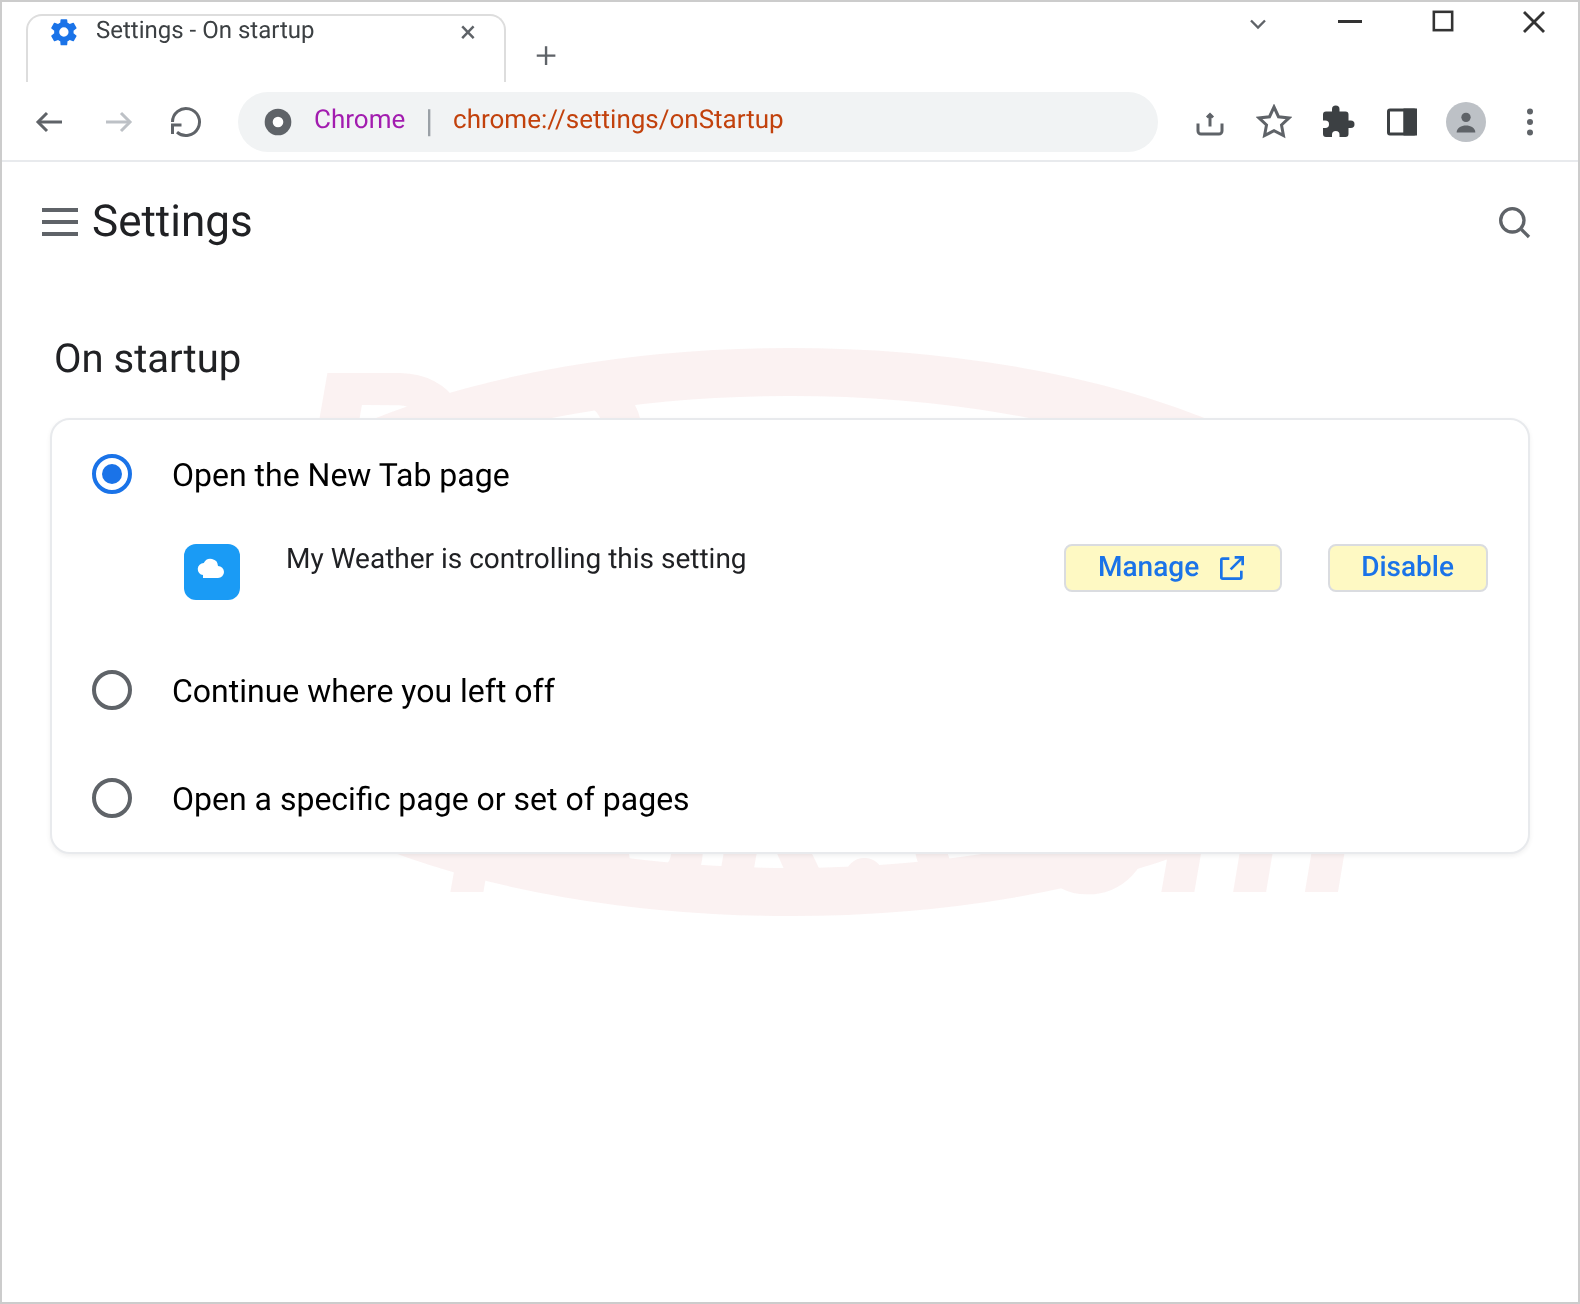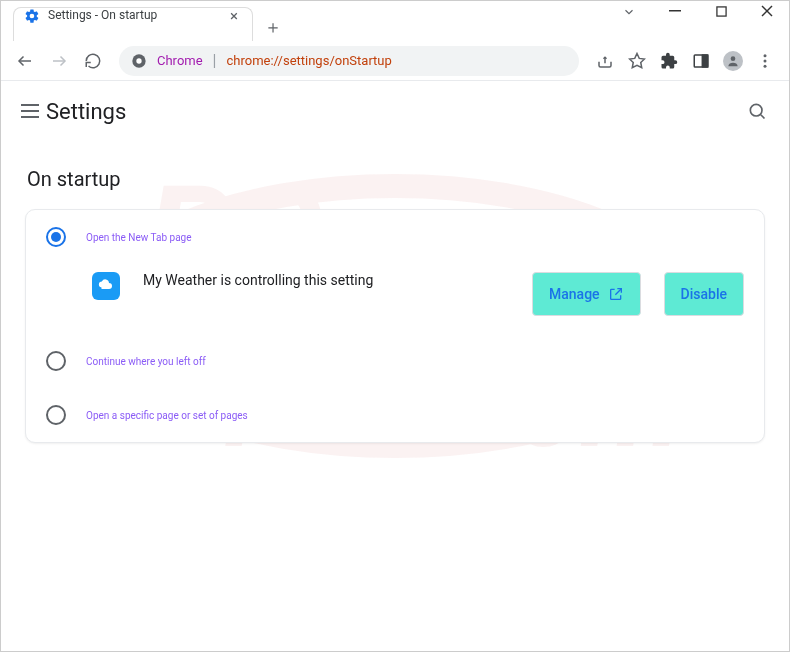--- a/index.html
+++ b/index.html
@@ -35,26 +35,26 @@
 .search-btn{margin-left:auto;width:24px;height:24px;cursor:pointer;color:#5f6368;display:flex;align-items:center;justify-content:center}
 
 .content{padding:8px 24px;position:relative;z-index:2}
 .section-title{font-size:20px;color:#202124;margin:18px 0 18px 2px}
 
 .card{background:#fff;border:1px solid #e8eaed;border-radius:10px;box-shadow:0 1px 2px rgba(60,64,67,.08);overflow:hidden}
 .row{display:flex;align-items:center;padding:16px 20px;gap:20px;min-height:54px}
 .row .radio{width:20px;height:20px;border:2px solid #5f6368;border-radius:50%;flex-shrink:0;display:flex;align-items:center;justify-content:center}
 .row .radio.selected{border-color:#1a73e8}
 .row .radio.selected::after{content:"";width:10px;height:10px;border-radius:50%;background:#1a73e8}
-.row-label{font-size:10px;color:#8b5cf6}
+.row-label{font-size:16px;color:#000000}
 
 .ext-row{display:flex;align-items:flex-start;padding:8px 20px 18px 66px;gap:23px}
 .ext-icon{width:28px;height:28px;border-radius:6px;background:#1a9bf5;flex-shrink:0;display:flex;align-items:center;justify-content:center}
 .ext-text{font-size:14px;color:#202124;flex:1}
-.btn{height:44px;padding:0 16px;border:1px solid #dadce0;background:#5eead4;border-radius:4px;color:#1a73e8;font-size:14px;font-weight:500;cursor:pointer;display:flex;align-items:center;gap:8px}
+.btn{height:24px;padding:0 16px;border:1px solid #dadce0;background:#fef9c3;border-radius:4px;color:#1a73e8;font-size:14px;font-weight:500;cursor:pointer;display:flex;align-items:center;gap:8px}
 </style>
 </head>
 <body>
 
 <div class="watermark">
 <svg width="620" height="320" viewBox="0 0 620 320">
 <text x="60" y="120" font-size="140" font-weight="700" fill="#c03030" font-style="italic">PC</text>
 <text x="140" y="280" font-size="120" font-weight="700" fill="#c03030" font-style="italic">risk.com</text>
 <ellipse cx="310" cy="150" rx="300" ry="130" fill="none" stroke="#c03030" stroke-width="24"></ellipse>
 </svg>

